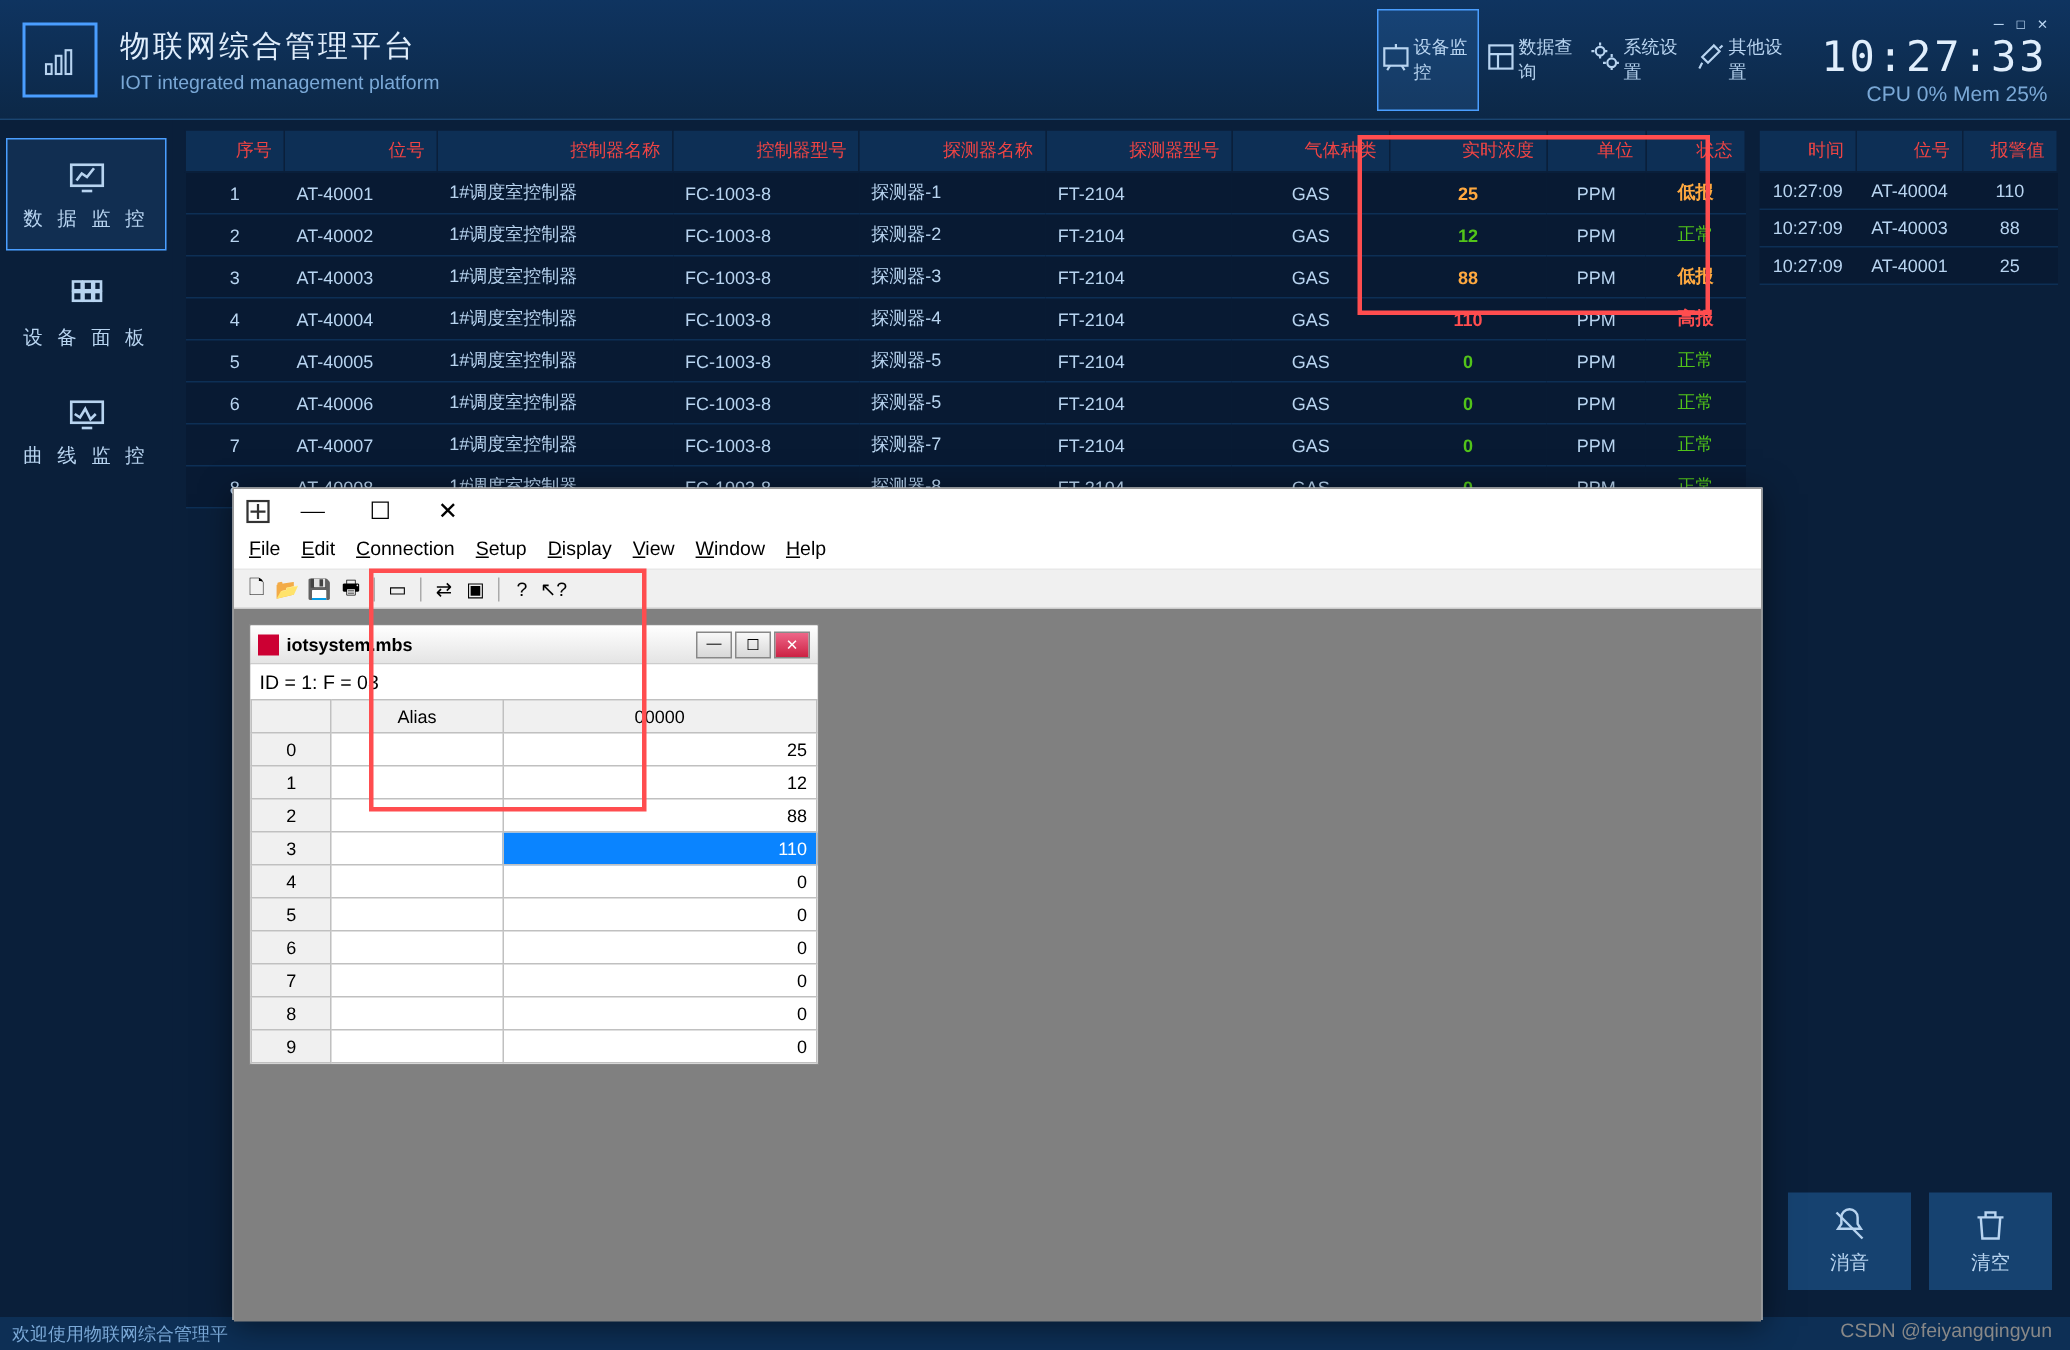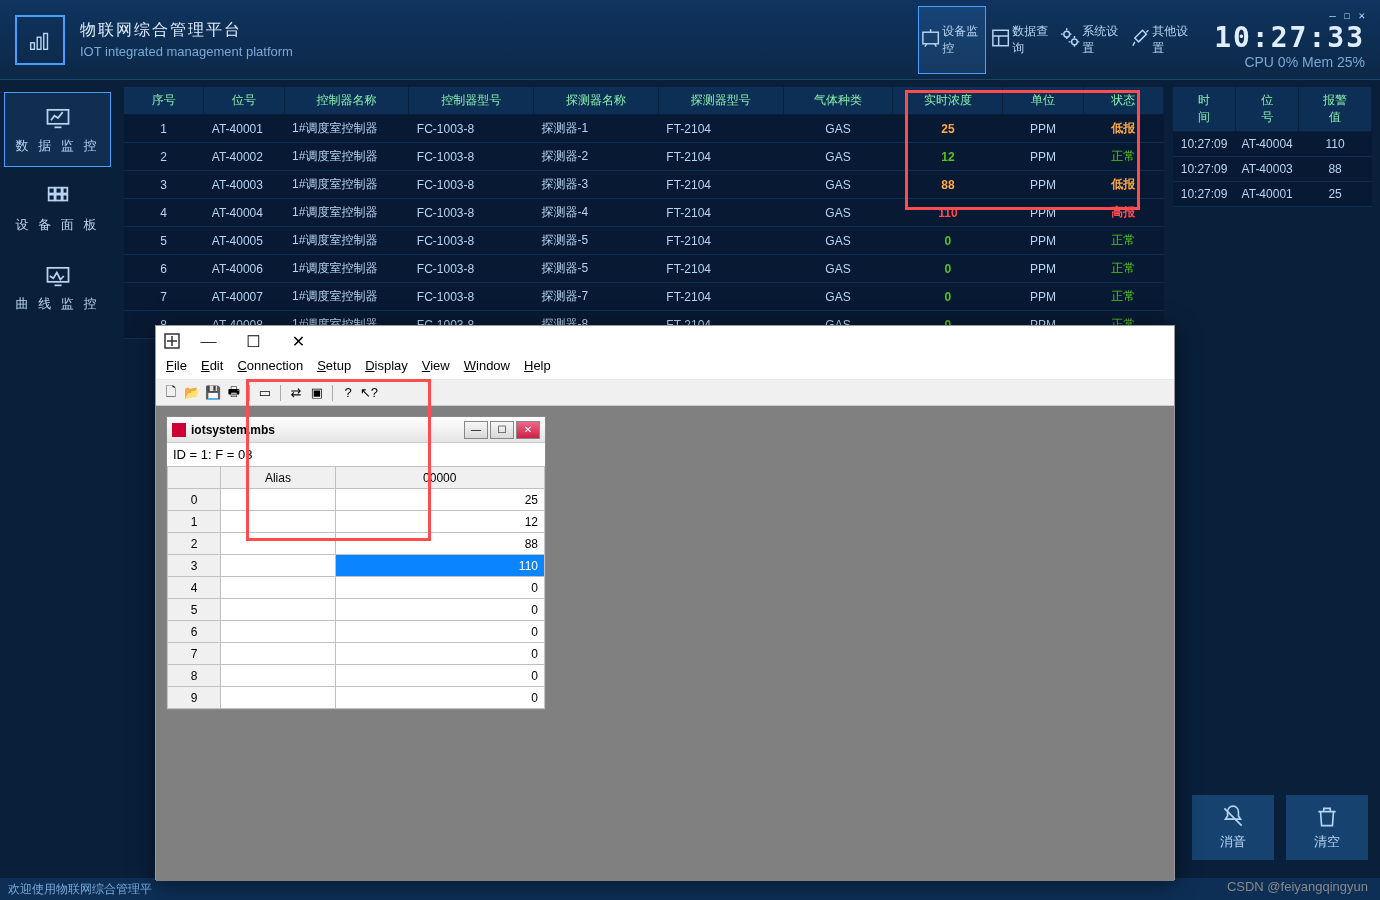--- a/index.html
+++ b/index.html
@@ -3,48 +3,48 @@
 <meta charset="utf-8">
 <style>
 * { margin: 0; padding: 0; box-sizing: border-box; }
 body { font-family: "Microsoft YaHei", "SimHei", sans-serif; background: #0a1f3a; color: #b8d4f0; font-size: 13px; width: 1380px; height: 900px; overflow: hidden; position: relative; }
 
 
 .header { height: 80px; background: linear-gradient(to bottom, #0f3460, #0c2847); display: flex; align-items: center; padding: 0 15px; border-bottom: 1px solid #1a4570; }
 .logo { width: 50px; height: 50px; border: 2px solid #4a9eff; display: flex; align-items: center; justify-content: center; margin-right: 15px; }
 .logo svg { width: 28px; height: 28px; }
 .title-block { flex: 1; }
-.title-main { font-size: 16px; color: #e0eefc; letter-spacing: 2px; }
+.title-main { font-size: 20px; color: #e0eefc; letter-spacing: 2px; }
 .title-sub { font-size: 13px; color: #7aa8d6; margin-top: 3px; }
 .header-tools { display: flex; gap: 2px; }
 .tool-btn { width: 68px; height: 68px; display: flex; flex-direction: row; align-items: center; justify-content: center; border: 1px solid transparent; cursor: pointer; }
 .tool-btn.active { border: 1px solid #4a9eff; background: rgba(74,158,255,0.15); }
 .tool-btn svg { width: 26px; height: 26px; margin-bottom: 4px; }
 .tool-label { font-size: 12px; color: #b8d4f0; }
 .clock-block { margin-left: 18px; text-align: right; }
 .win-controls { display: flex; justify-content: flex-end; gap: 8px; margin-bottom: 2px; }
 .win-controls span { font-size: 11px; color: #b8d4f0; cursor: pointer; font-family: monospace; }
-.clock { font-family: "Digital", monospace; font-size: 28px; color: #e0eefc; letter-spacing: 2px; line-height: 1; font-weight: bold; }
+.clock { font-family: "Digital", monospace; font-size: 28px; color: #e0eefc; letter-spacing: 2px; line-height: 1; }
 .sys-stat { font-size: 14px; color: #7aa8d6; margin-top: 2px; }
 
 
 .main { display: flex; height: 790px; }
 .sidebar { width: 115px; background: #0a1f3a; padding-top: 8px; }
 .side-item { height: 75px; display: flex; flex-direction: column; align-items: center; justify-content: center; cursor: pointer; border: 1px solid transparent; margin: 4px; }
 .side-item.active { border: 1px solid #4a9eff; background: rgba(74,158,255,0.12); }
 .side-item svg { width: 28px; height: 28px; margin-bottom: 5px; }
 .side-label { font-size: 13px; letter-spacing: 3px; color: #b8d4f0; }
 
 .content { flex: 1; padding: 6px 8px 0 8px; display: flex; gap: 8px; }
 .tbl-left { flex: 1; }
 .tbl-right { width: 200px; }
 
 
 table { width: 100%; border-collapse: collapse; }
-th { background: #0d2f55; color: #86efac; font-weight: normal; font-size: 12px; padding: 5px 20px; border: 1px solid #0a1f3a; }
+th { background: #0d2f55; color: #ef4444; font-weight: normal; font-size: 12px; padding: 5px 8px; border: 1px solid #0a1f3a; text-align: right; }
 td { background: #081a33; color: #b8d4f0; font-size: 12px; padding: 5px 4px; text-align: center; border-bottom: 1px solid #0d2f55; }
 td.left { text-align: left; padding-left: 8px; }
 .c-orange { color: #ffa940; font-weight: bold; }
 .c-green { color: #52c41a; font-weight: bold; }
 .c-red { color: #ff4d4f; font-weight: bold; }
 .c-normal { color: #52c41a; }
 .red-box { position: absolute; border: 3px solid #ff4d4f; pointer-events: none; }
 
 
 .bottom-actions { position: absolute; right: 12px; bottom: 40px; display: flex; gap: 12px; }

